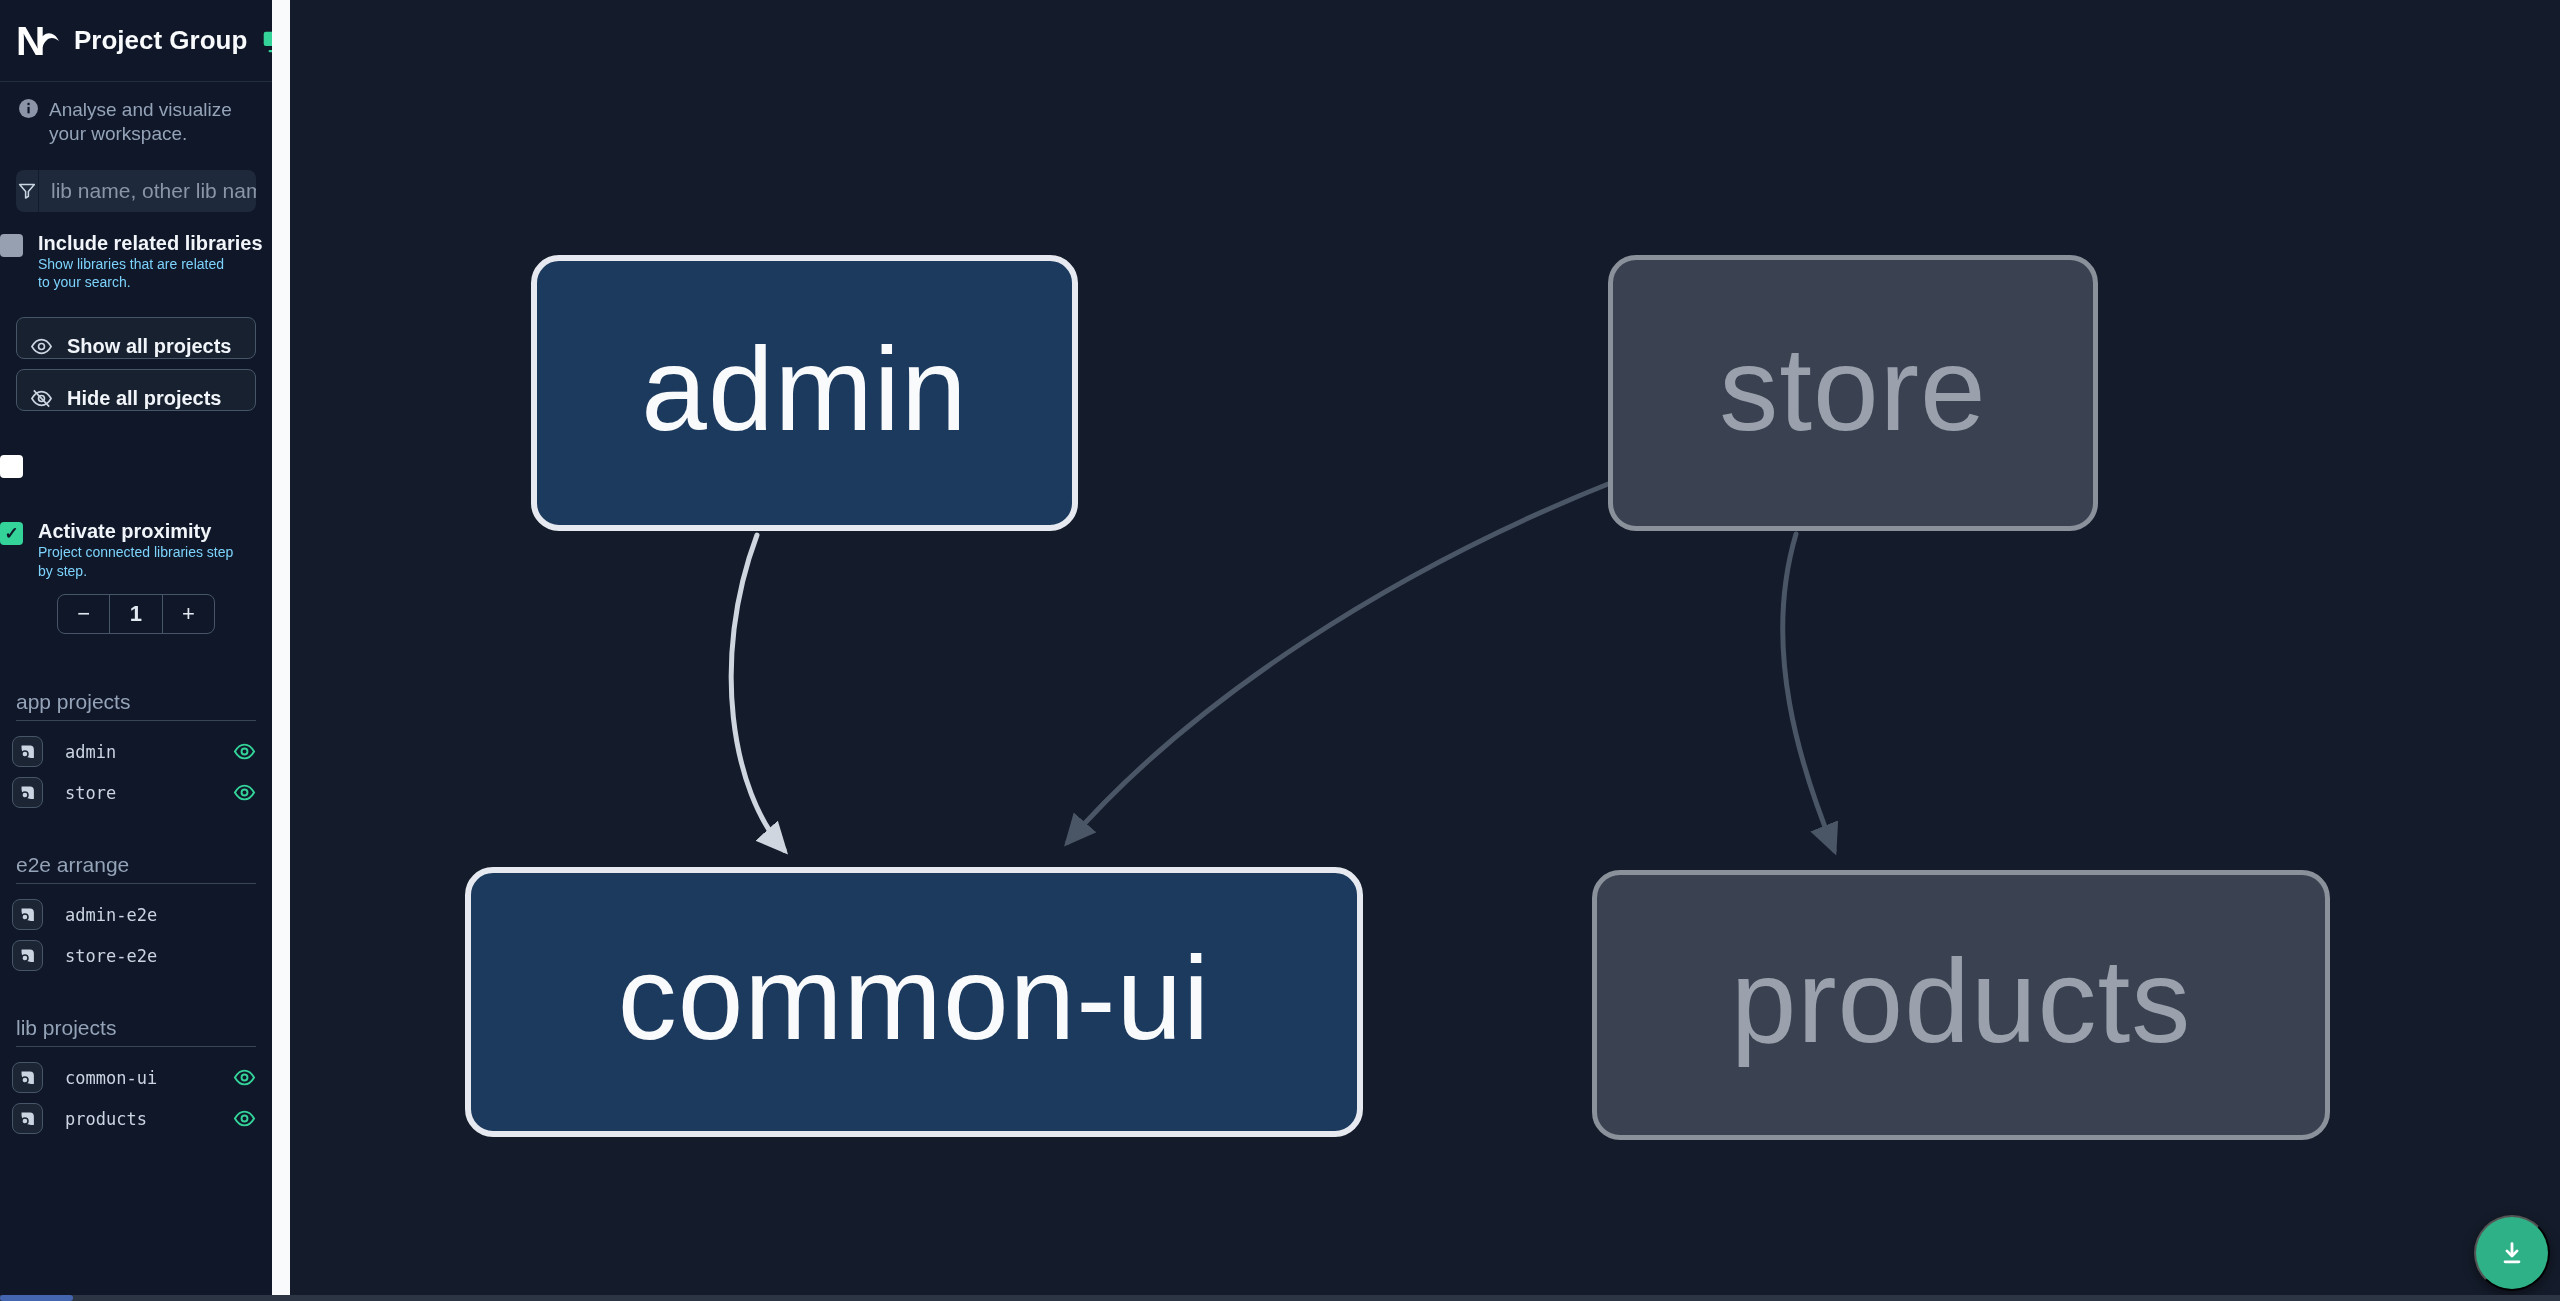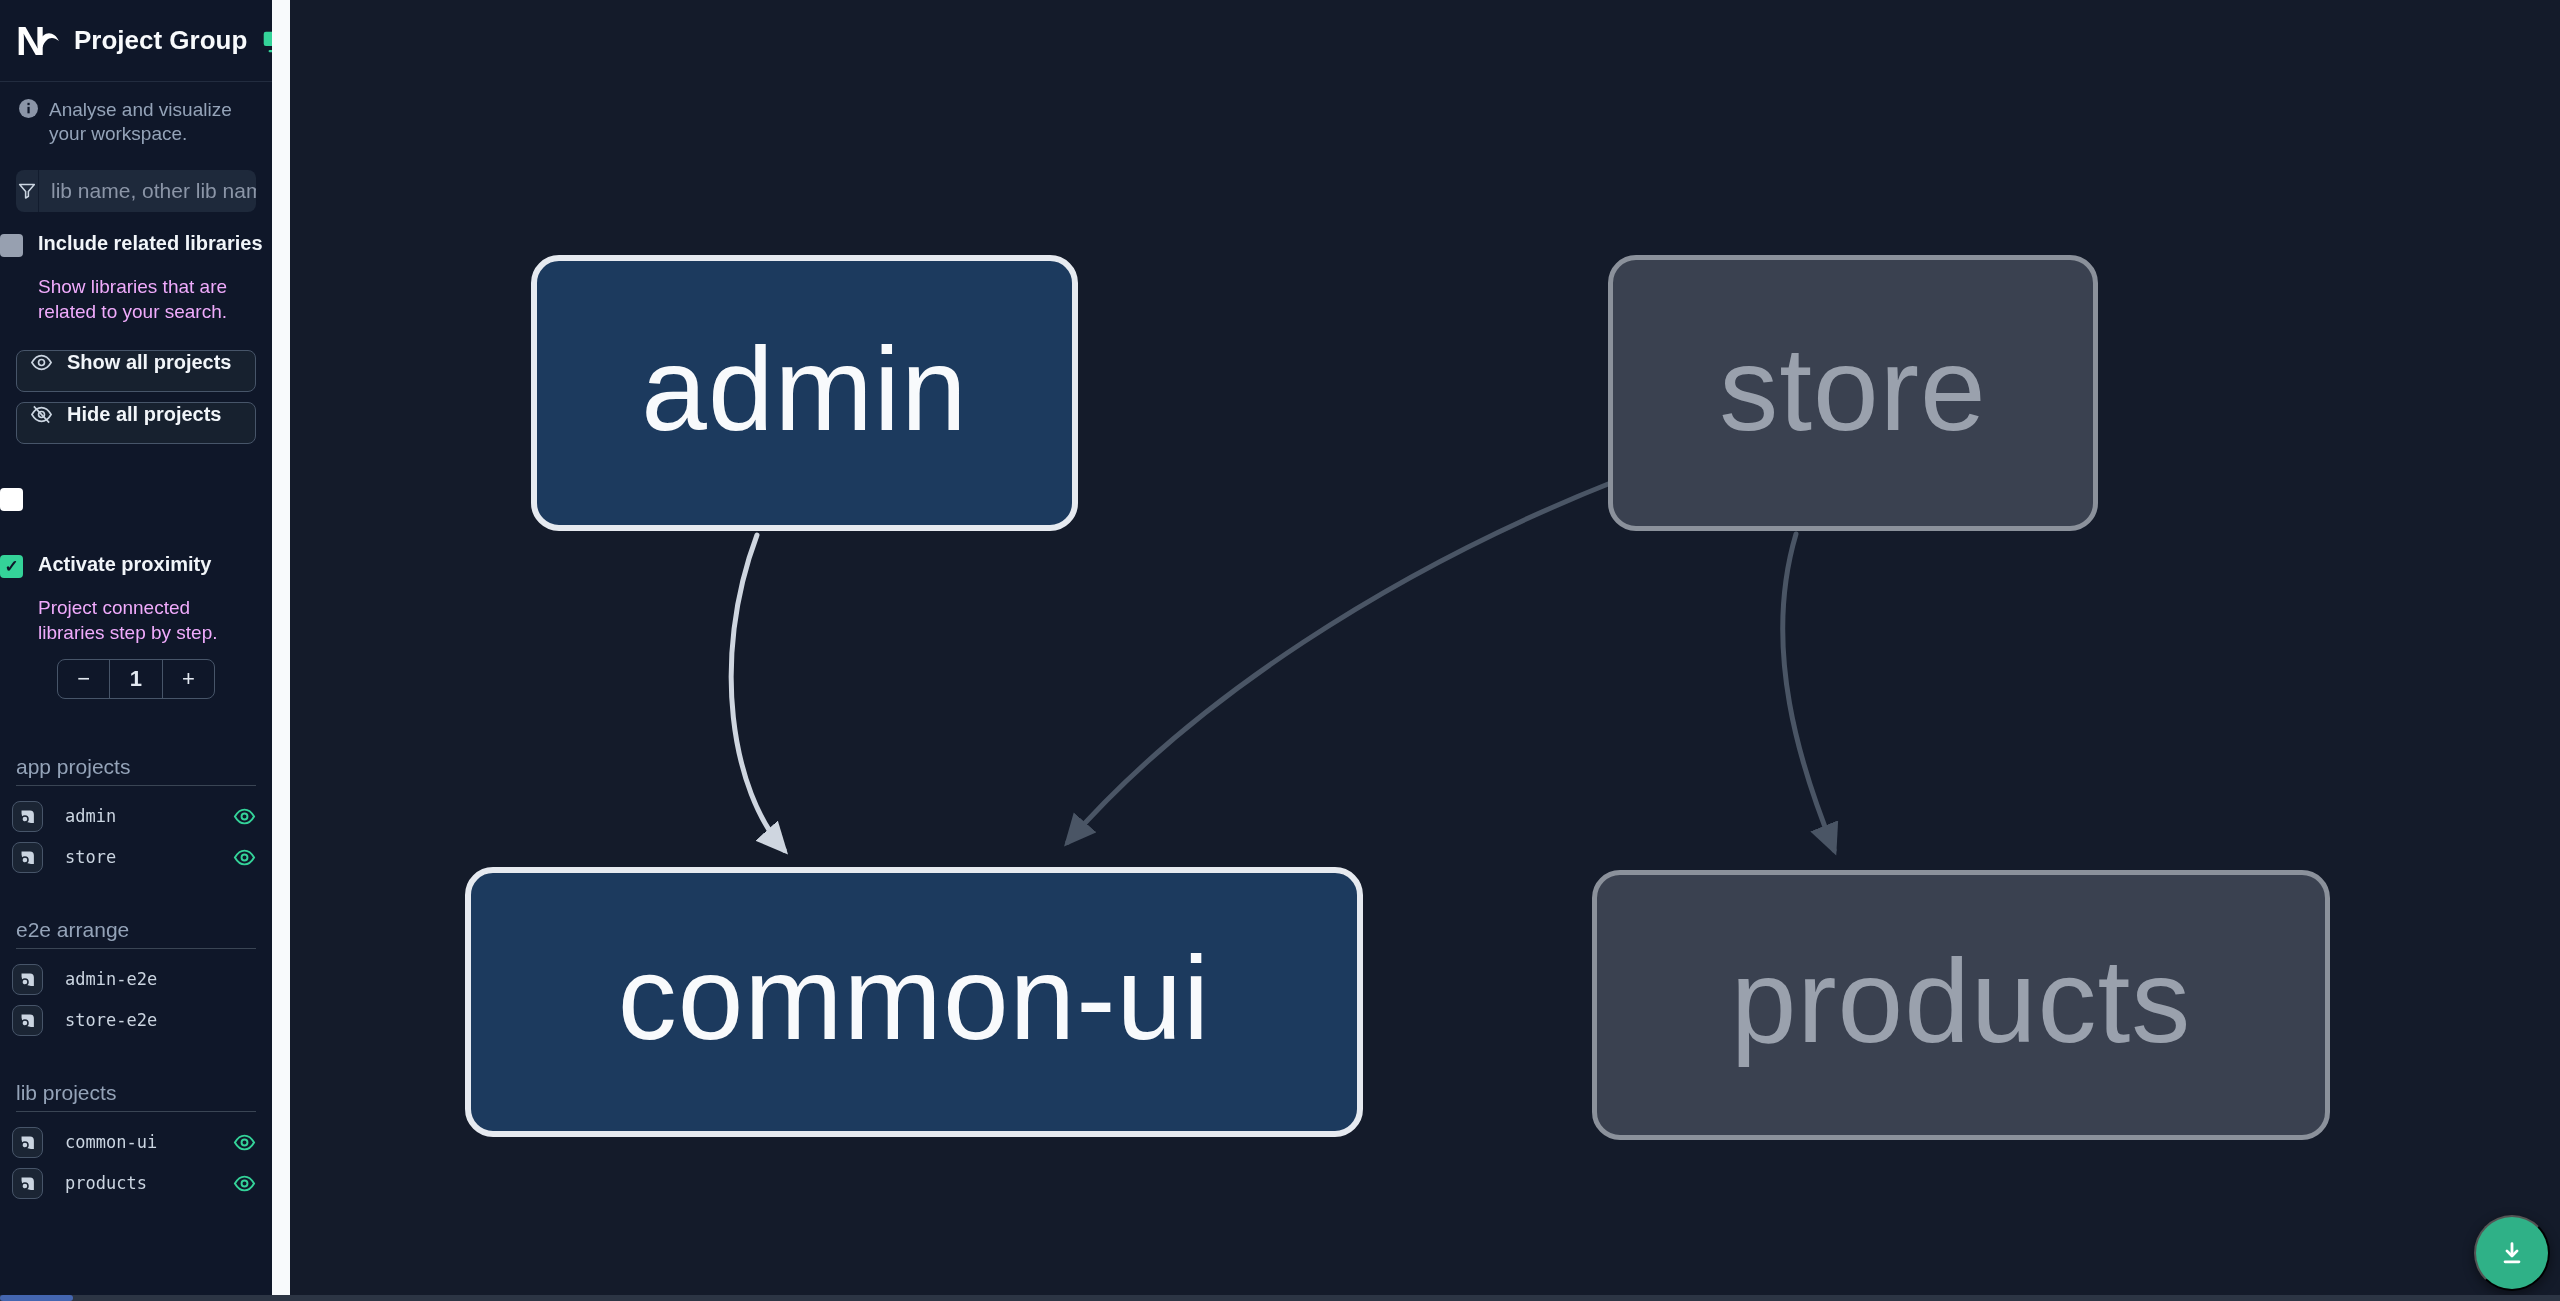--- a/index.html
+++ b/index.html
@@ -22,24 +22,24 @@
   .filter-icon-cell { width: 42px; display: flex; align-items: center; justify-content: center; border-right: 1px solid #121c2e; }
   .filter-box input { flex: 1; background: transparent; border: 0; outline: none; color: #e2e8f0; font-size: 21px; padding: 0 12px; font-family: "Liberation Sans", sans-serif; }
   .filter-box input::placeholder { color: #8b95a7; }
 
   .opt-row { display: flex; gap: 15px; padding: 16px 0 0; align-items: flex-start; }
   .check { width: 23px; height: 23px; border-radius: 4px; flex: 0 0 auto; margin-top: 2px; display: flex; align-items: center; justify-content: center; }
   .check.disabled { background: #97a0b0; }
   .check.unchecked { background: #ffffff; }
   .check.checked { background: #34d399; color: #0f1729; font-size: 17px; font-weight: 700; }
   .opt-label { font-size: 20px; font-weight: 600; color: #f1f5f9; }
-  .opt-desc { font-size: 19px; color: #f0abfc; line-height: 1.32; margin-top: 19px; max-width: 200px; }
+  .opt-desc { font-size: 14px; color: #7dd3fc; line-height: 1.32; margin-top: 0; max-width: 200px; }
 
   .sb-btn { margin: 10px 16px 0; height: 42px; border: 1px solid #475569; background: #17212f; border-radius: 8px;
-    display: flex; align-items: flex-start; gap: 14px; padding: 0 13px; cursor: pointer; }
+    display: flex; align-items: flex-end; gap: 14px; padding: 0 13px; cursor: pointer; }
   .sb-btn:first-of-type { margin-top: 26px; }
   .sb-btn span { font-size: 20px; font-weight: 600; color: #f1f5f9; }
   .mt-lg { margin-top: 26px; }
 
   .stepper { margin: 14px 0 0 57px; width: 158px; height: 40px; display: flex; border: 1px solid #475569; border-radius: 8px; overflow: hidden; }
   .stepper > div { flex: 1; display: flex; align-items: center; justify-content: center; font-size: 22px; color: #e2e8f0; }
   .stepper .step-value { border-left: 1px solid #475569; border-right: 1px solid #475569; font-weight: 600; }
 
   .section { padding: 0 16px; margin-top: 40px; }
   .section-title { font-size: 21px; color: #94a3b8; padding-bottom: 6px; border-bottom: 1px solid #3a4554; }

